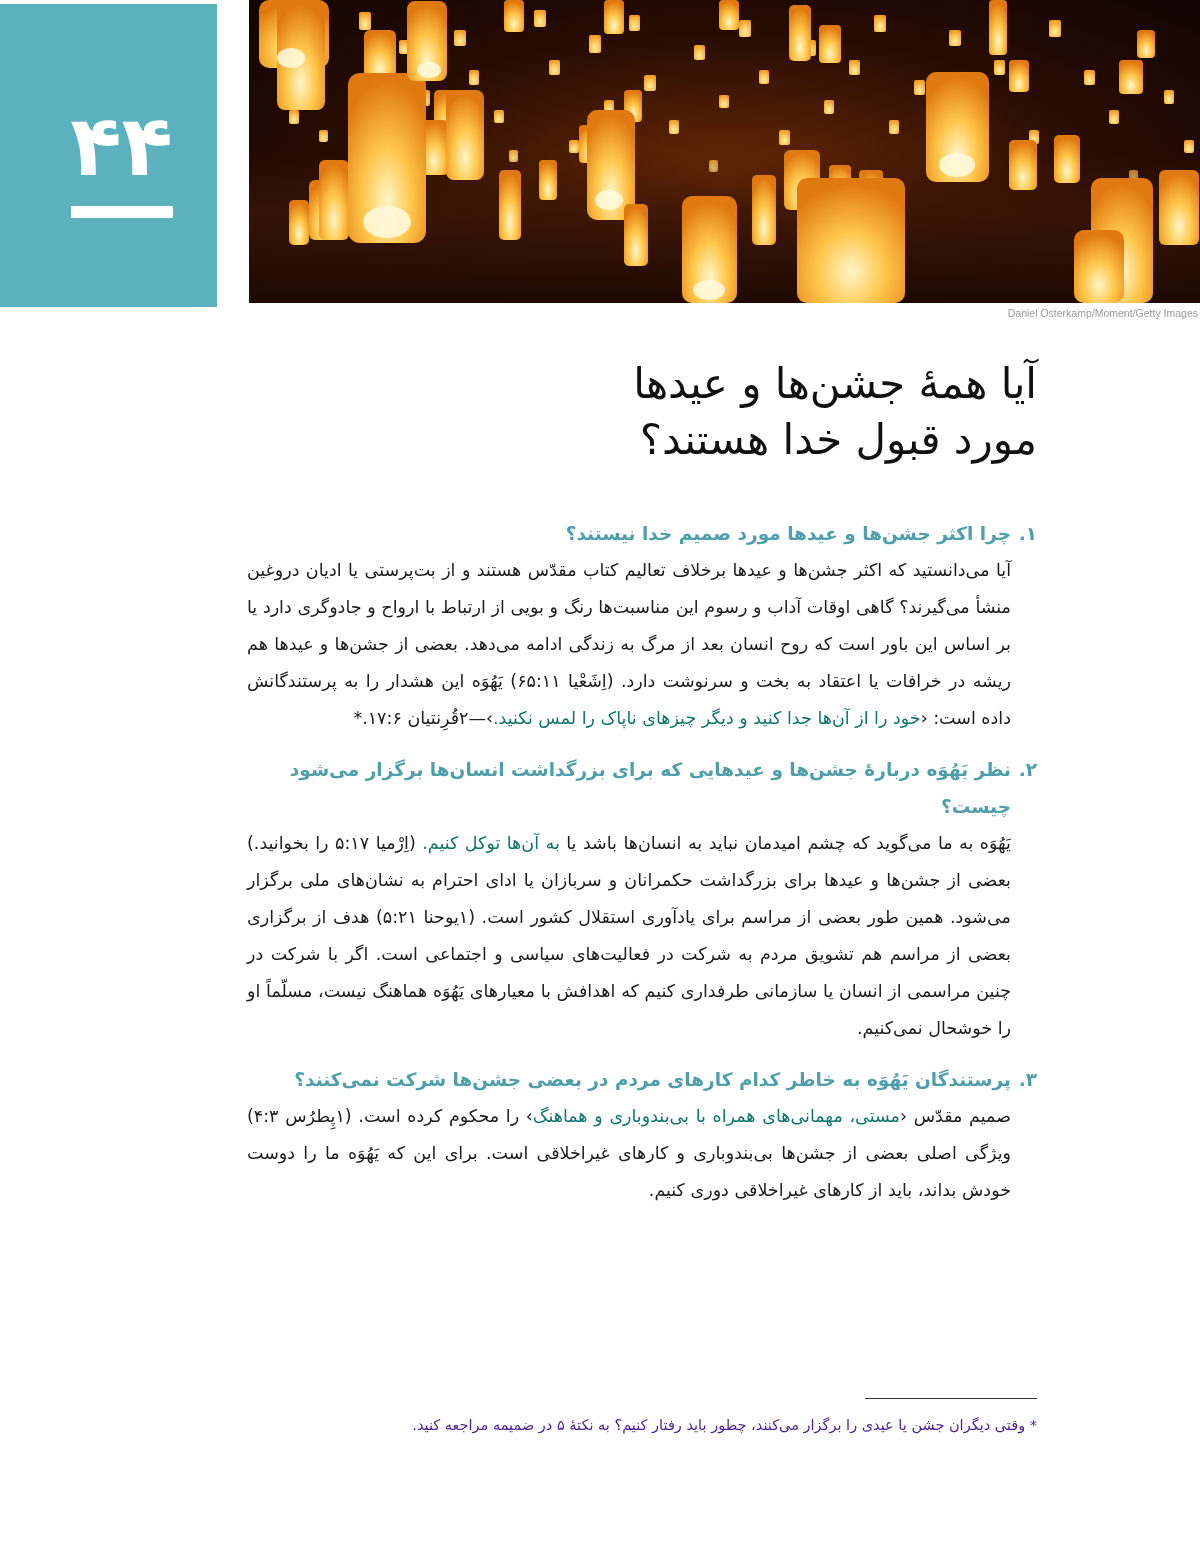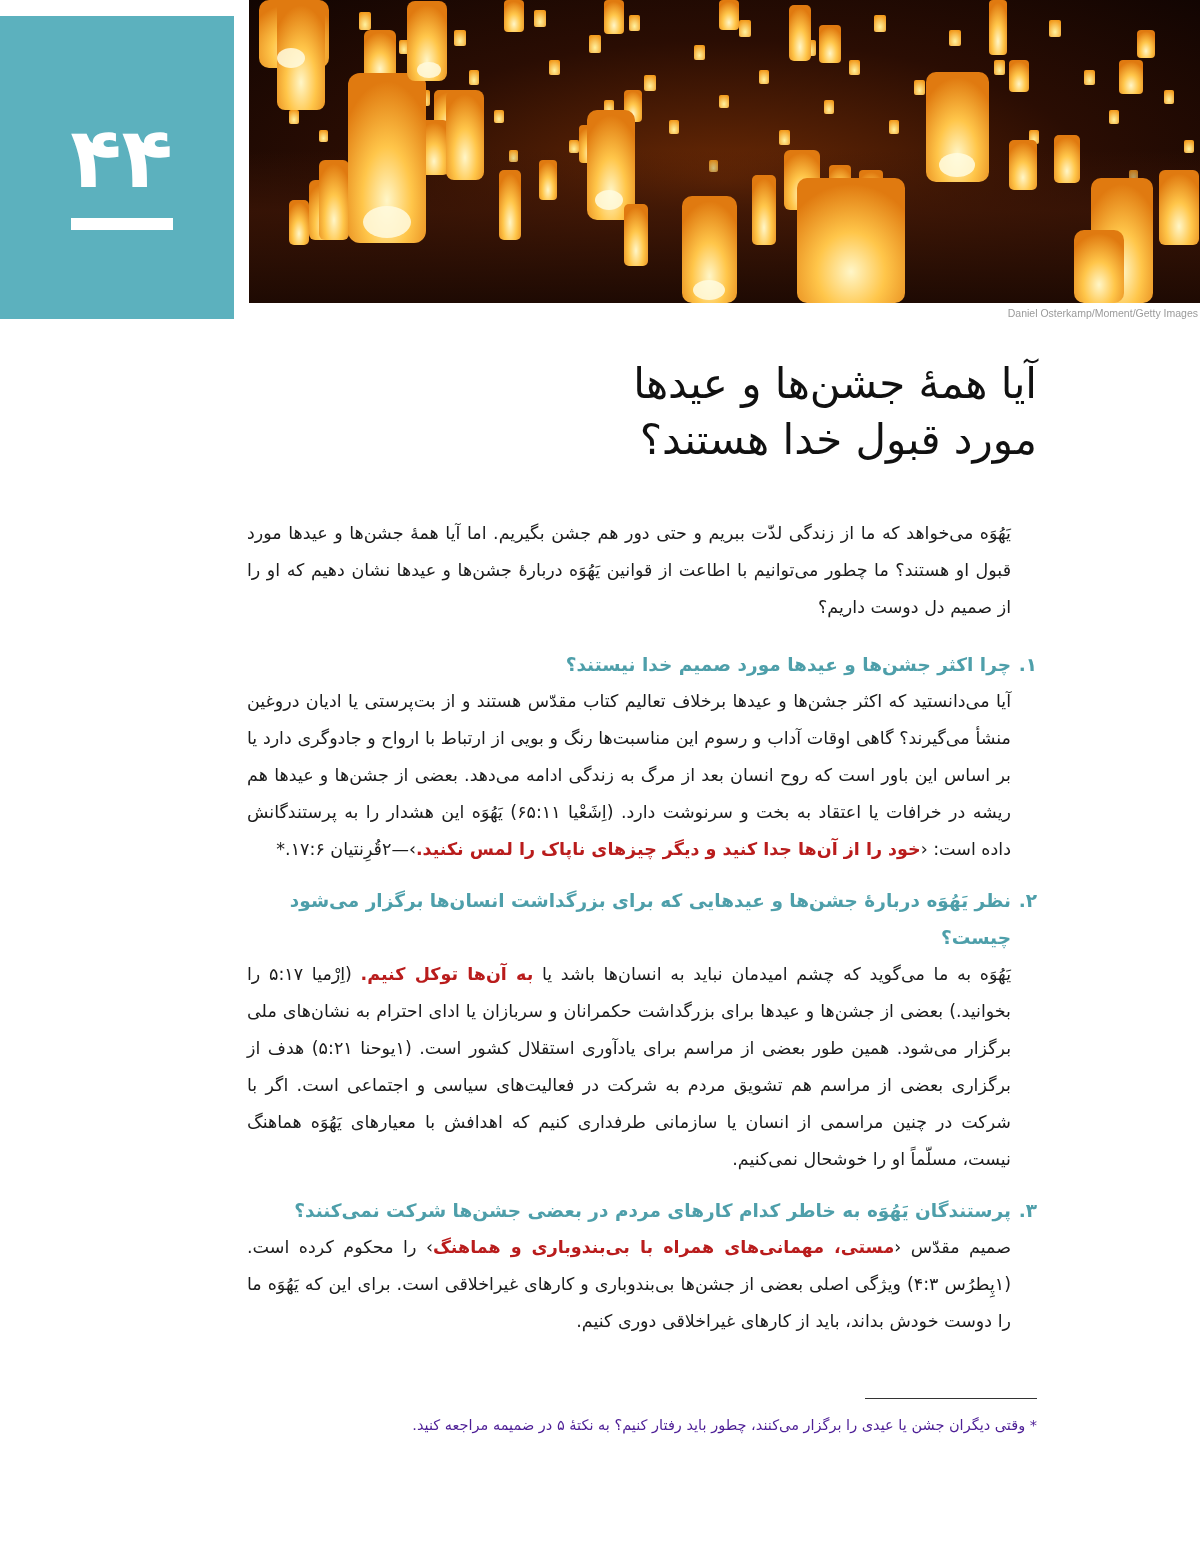--- a/index.html
+++ b/index.html
@@ -1,20 +1,20 @@
 <!DOCTYPE html>
 <html><head>
   <meta charset="utf-8">
   <style>
     * { box-sizing: border-box; margin: 0; padding: 0; }
     html, body { width: 1200px; height: 1543px; background: #ffffff; overflow: hidden; }
     body { position: relative; font-family: "DejaVu Sans", sans-serif; color: #1a1a1a; }
 
     .lesson-box {
-      position: absolute; left: 0; top: 16px; width: 234px; height: 303px;
+      position: absolute; left: 0; top: 4px; width: 217px; height: 303px;
       background: #5cb1be;
     }
     .lesson-number {
       position: absolute; left: 0; width: 243px; top: 100px; text-align: center;
       color: #ffffff; font-size: 84px; font-weight: bold; line-height: 1;
       font-family: "DejaVu Sans", sans-serif;
     }
     .lesson-rule {
       position: absolute; left: 71px; top: 202px; width: 102px; height: 12px; background: #ffffff;
     }
@@ -46,21 +46,21 @@
     }
     .intro { padding-right: 26px; margin-bottom: 20px; }
     .section { margin-bottom: 14px; }
     .q-heading {
       display: flex; flex-direction: row; align-items: flex-start;
       color: #4e9faa; font-weight: bold; font-size: 18.5px; line-height: 37px;
     }
     .q-num { width: 26px; flex: none; text-align: right; }
     .q-text { flex: 1; text-align: right; }
     .section-body { padding-right: 26px; }
-    b { font-weight: bold; color: #b91c1c; }
+    b { font-weight: normal; color: #0f766e; }
 
     .footnote-rule {
       position: absolute; right: 163px; top: 1398px; width: 172px; height: 1px; background: #333;
     }
     .footnote {
       position: absolute; right: 163px; top: 1413px; width: 780px; text-align: right;
       font-size: 14.5px; line-height: 24px; color: #4c1d95;
     }
   </style>
 </head>
@@ -193,23 +193,20 @@
 </div>
 
 <div class="credit">Daniel Osterkamp/Moment/Getty Images</div>
 
 <h1 class="title rtl">
   <span style="display:block">آیا همهٔ جشن‌ها و عیدها</span>
   <span style="display:block">مورد قبول خدا هستند؟</span>
 </h1>
 
 <div class="content rtl">
-  <div class="intro">
-    <p>یَهُوَه می‌خواهد که ما از زندگی لذّت ببریم و حتی دور هم جشن بگیریم. اما آیا همهٔ جشن‌ها و عیدها مورد قبول او هستند؟ ما چطور می‌توانیم با اطاعت از قوانین یَهُوَه دربارهٔ جشن‌ها و عیدها نشان دهیم که او را از صمیم دل دوست داریم؟</p>
-  </div>
 
   <div class="section">
     <div class="q-heading">
       <span class="q-num">۱.</span>
       <span class="q-text">چرا اکثر جشن‌ها و عیدها مورد صمیم خدا نیستند؟</span>
     </div>
     <div class="section-body">
       <p><span>آیا می‌دانستید که اکثر جشن‌ها و عیدها برخلاف تعالیم کتاب مقدّس هستند و از بت‌پرستی یا ادیان دروغین منشأ می‌گیرند؟ گاهی اوقات آداب و رسوم این مناسبت‌ها رنگ و بویی از ارتباط با ارواح و جادوگری دارد یا بر اساس این باور است که روح انسان بعد از مرگ به زندگی ادامه می‌دهد. بعضی از جشن‌ها و عیدها هم ریشه در خرافات یا اعتقاد به بخت و سرنوشت دارد. (اِشَعْیا ۶۵:۱۱) یَهُوَه این هشدار را به پرستندگانش داده است: ‹</span><b>خود را از آن‌ها جدا کنید و دیگر چیزهای ناپاک را لمس نکنید.</b><span>›—۲قُرِنتیان ۶:‏۱۷.*</span></p>
     </div>
   </div>

